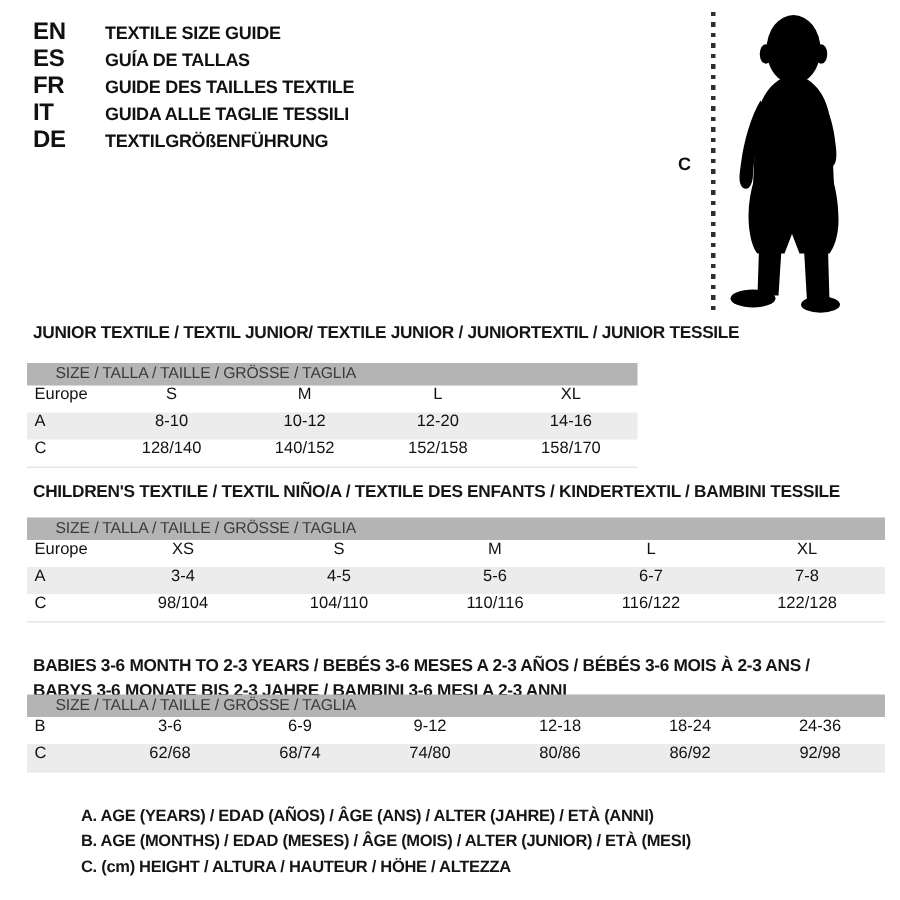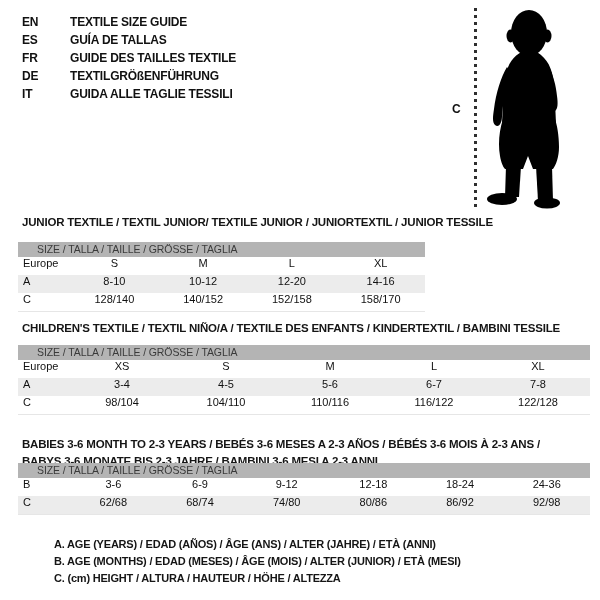--- a/index.html
+++ b/index.html
@@ -6,21 +6,21 @@
   html, body { background: #ffffff; }
   body { font-family: "Liberation Sans", sans-serif; color: #111; }
   .canvas {
     position: relative; width: 600px; height: 600px; background: #fff;
     overflow: hidden; margin: 0 auto;
   }
 
   
   .lang-list { position: absolute; left: 22px; top: 13px; }
   .lang-row { display: flex; height: 18px; align-items: center; }
-  .lang-code { display: inline-block; width: 37px; font-weight: bold; font-size: 12px; letter-spacing: -0.2px; }
+  .lang-code { display: inline-block; width: 37px; font-weight: bold; font-size: 16px; letter-spacing: -0.2px; }
   .lang-title { font-weight: bold; font-size: 12px; letter-spacing: -0.2px; margin-left: 11px; }
 
   
   .dash-line {
     position: absolute; left: 474px; top: 8px; width: 3px; height: 202px;
     background: repeating-linear-gradient(to bottom, #2e2e2e 0 3px, transparent 3px 7px);
   }
   .c-label { position: absolute; left: 452px; top: 102px; font-weight: bold; font-size: 12px; }
   .silhouette { position: absolute; left: 485px; top: 9px; }
 
@@ -60,26 +60,26 @@
     </div>
     <div class="lang-row">
       <span class="lang-code">ES</span>
       <span class="lang-title">GUÍA DE TALLAS</span>
     </div>
     <div class="lang-row">
       <span class="lang-code">FR</span>
       <span class="lang-title">GUIDE DES TAILLES TEXTILE</span>
     </div>
     <div class="lang-row">
+      <span class="lang-code">IT</span>
+      <span class="lang-title">GUIDA ALLE TAGLIE TESSILI</span>
+    </div>
+    <div class="lang-row">
       <span class="lang-code">DE</span>
       <span class="lang-title">TEXTILGRÖßENFÜHRUNG</span>
-    </div>
-    <div class="lang-row">
-      <span class="lang-code">IT</span>
-      <span class="lang-title">GUIDA ALLE TAGLIE TESSILI</span>
     </div>
   </div>
 
   <div class="dash-line"></div>
   <div class="c-label">C</div>
   <svg class="silhouette" width="82" height="200" viewBox="0 0 82 200" xmlns="http://www.w3.org/2000/svg">
     <g fill="#000000">
       <ellipse cx="44" cy="24" rx="18" ry="23"></ellipse>
       <ellipse cx="25.5" cy="27" rx="4" ry="6.5"></ellipse>
       <ellipse cx="62.5" cy="27" rx="4" ry="6.5"></ellipse>

